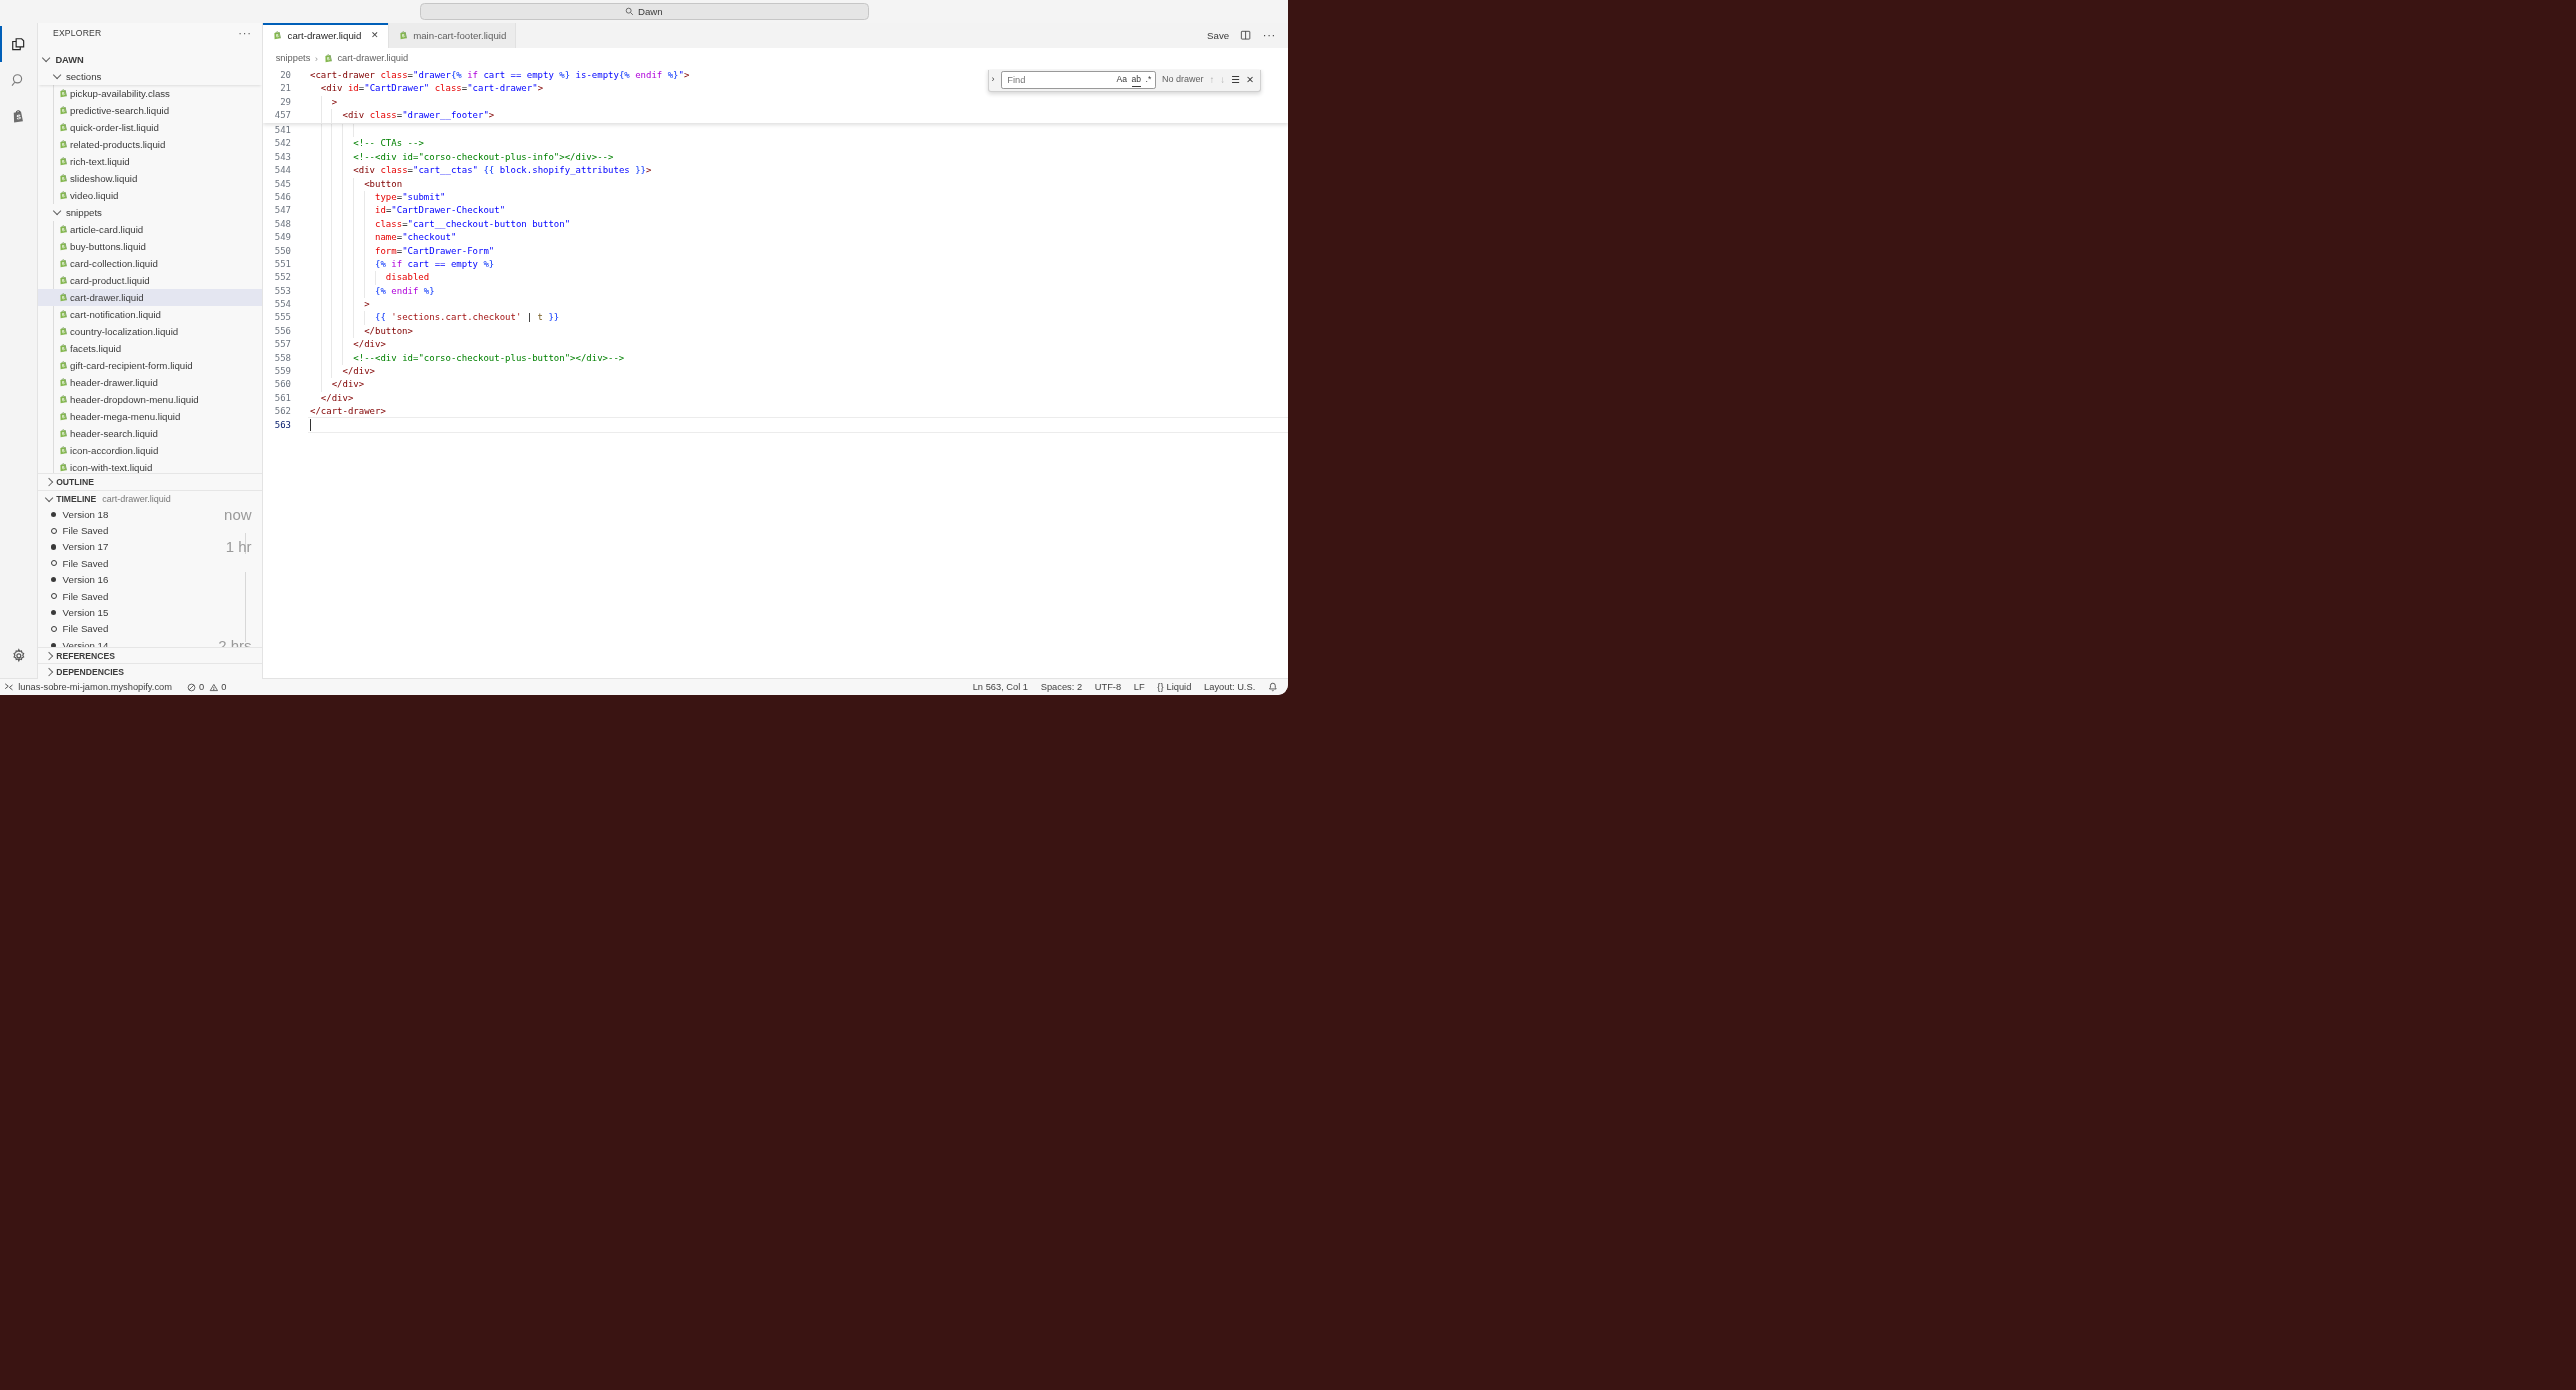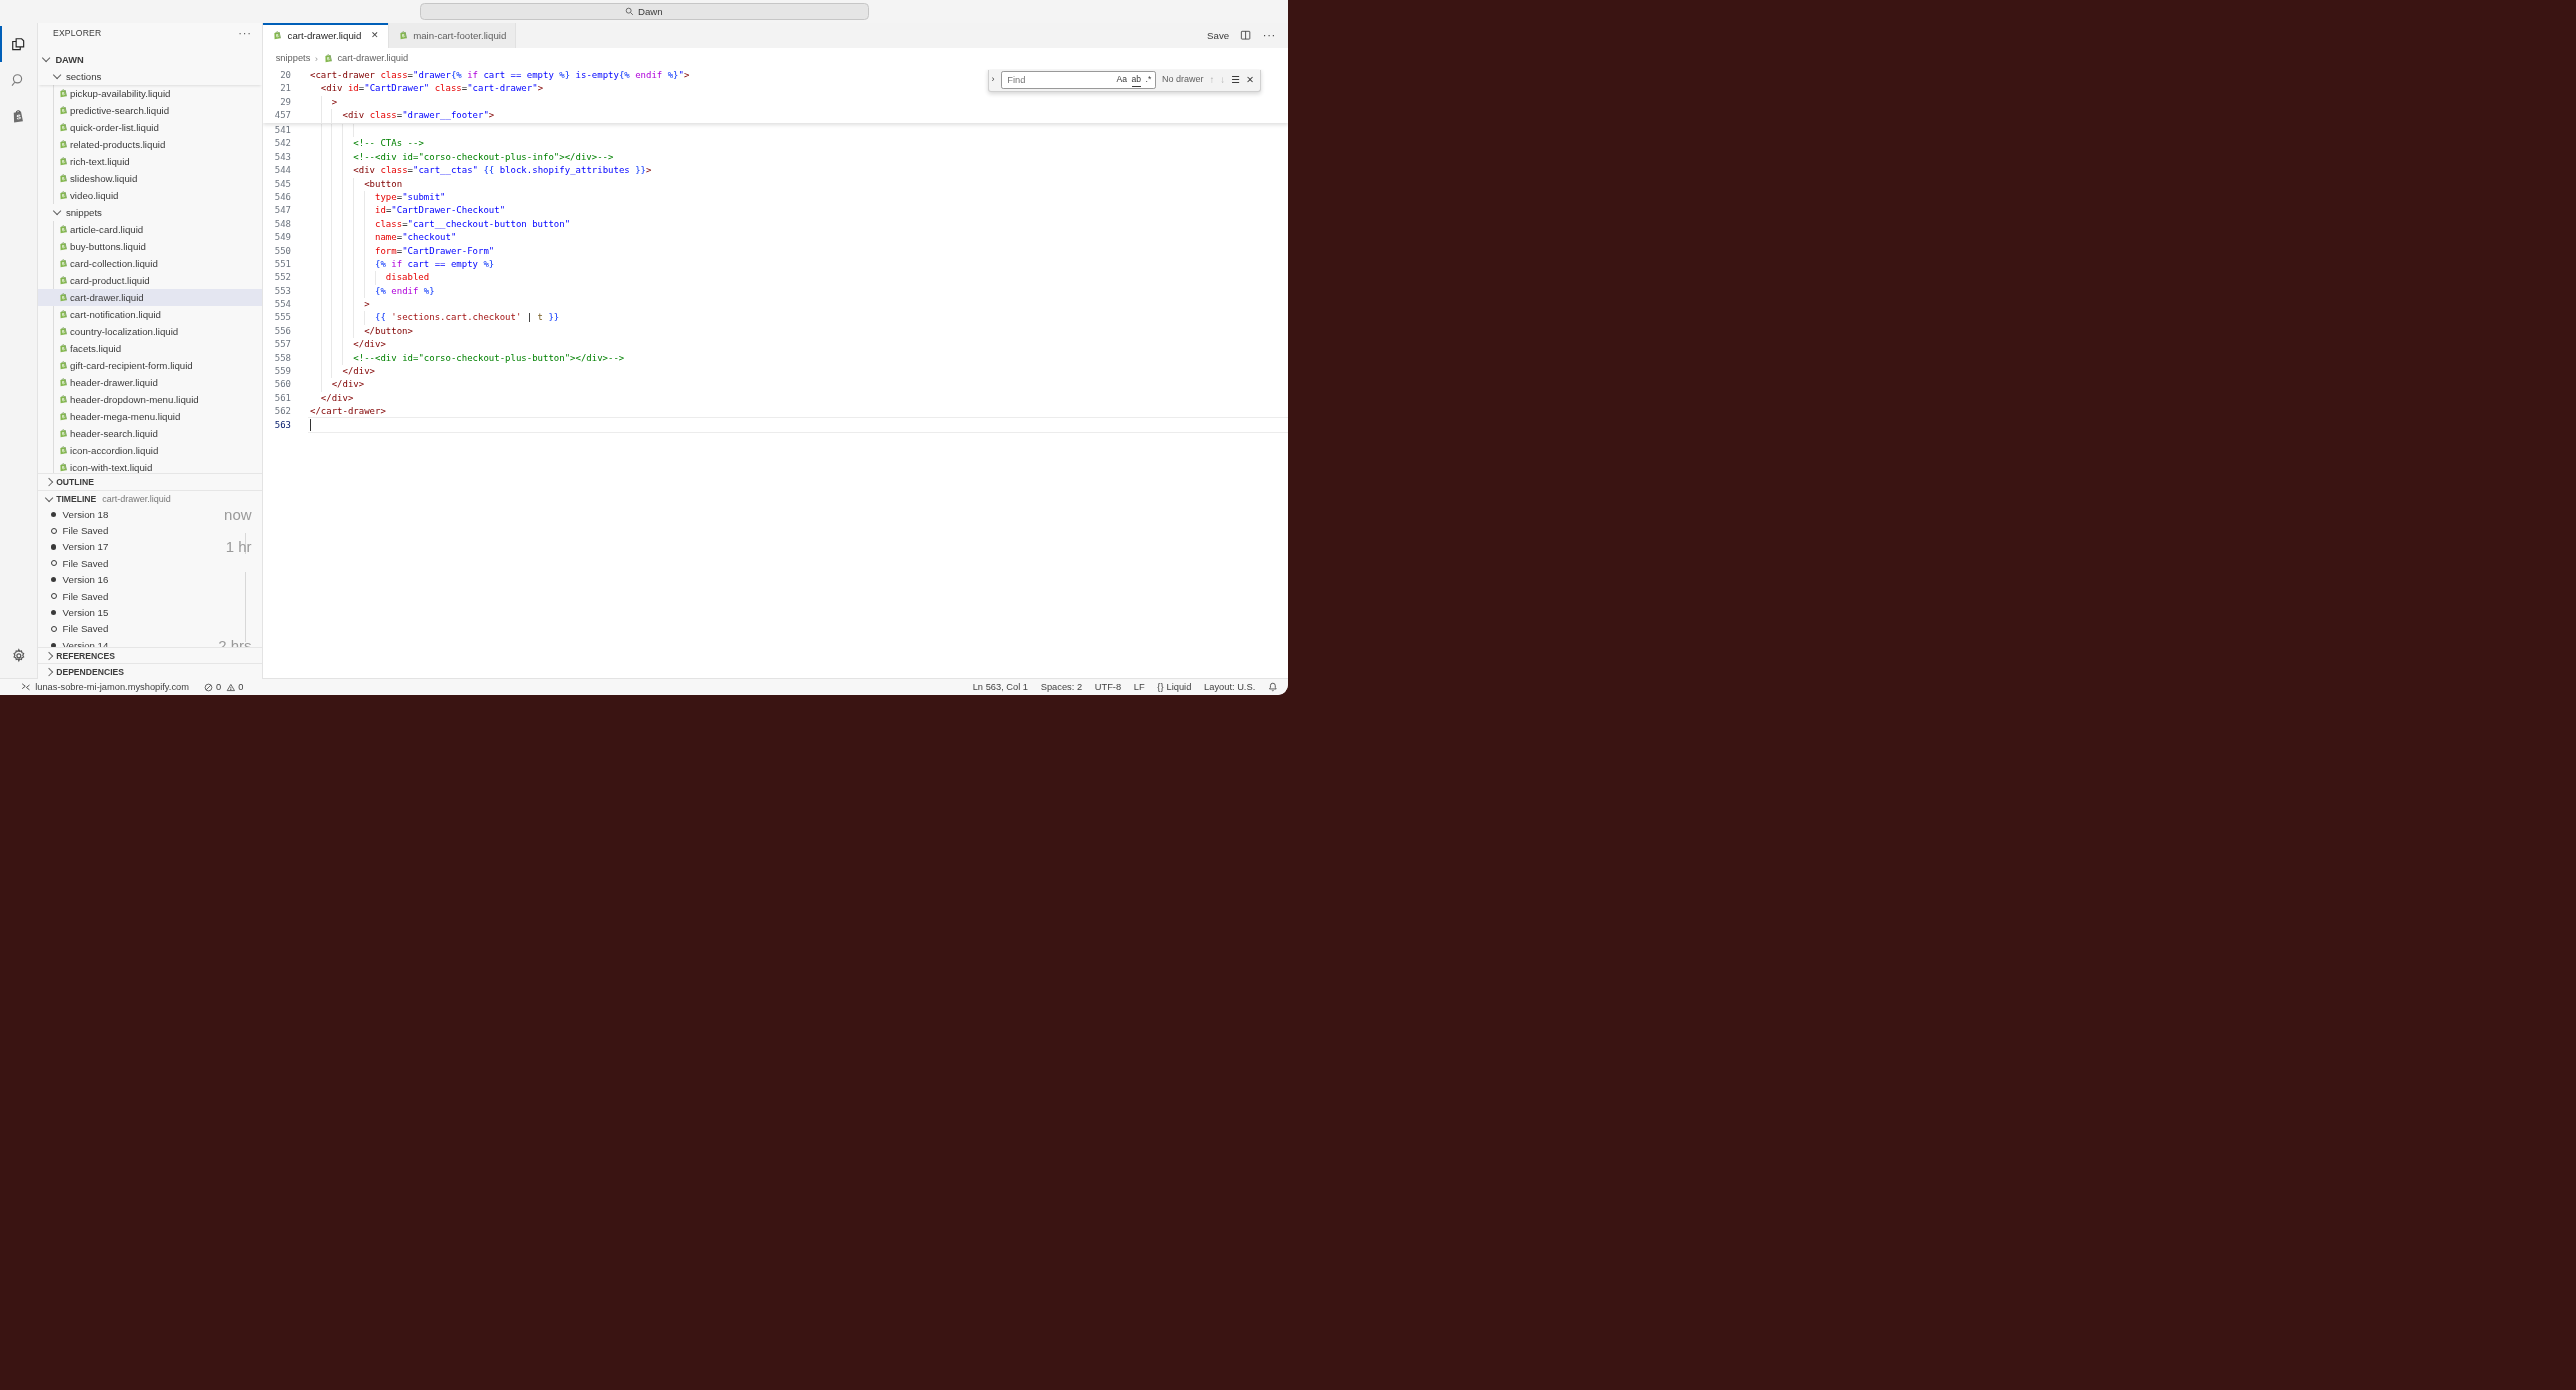--- a/index.html
+++ b/index.html
@@ -102,21 +102,21 @@
                   font-size:9.3px;color:#333;font-family:"Liberation Sans",sans-serif;}
   .fw-opt{font-size:8.6px;color:#3b3b3b;}
   .fw-opt.word{border-bottom:1.1px solid #3b3b3b;}
   .fw-results{font-size:9px;color:#616161;white-space:nowrap;}
   .fw-btn{font-size:9.7px;color:#3b3b3b;}
   .fw-btn.disabled{color:#b5b5b5;}
 
   
   .statusbar{position:absolute;left:0;right:0;bottom:0;height:15.7px;background:#f7f7f7;
              border-top:0.7px solid #e3e3e3;display:flex;align-items:center;font-size:9.3px;color:#414141;}
-  .sb-left{display:flex;align-items:center;gap:4.5px;padding-left:21px;}
+  .sb-left{display:flex;align-items:center;gap:4.5px;padding-left:4px;}
   .sb-right{margin-left:auto;display:flex;align-items:center;gap:12.7px;padding-right:10.4px;}
   .sb-item{display:flex;align-items:center;gap:3px;cursor:pointer;}
   svg{display:block;}
 </style>
 </head>
 <body>
 
 <div class="screen">
 
   <div class="titlebar">
@@ -179,21 +179,21 @@
             <div class="tree-guide"></div>
             <div class="trow">
               <span class="ficon">
                 <svg width="10.4" height="10.4" viewBox="0 0 20 20" style="font-size:13px">
                   <path d="M4.6 5.9 L13.4 4.3 L15.8 16.1 L5 17.7 Z" fill="#84b74e"></path>
                   <path d="M13.4 4.3 L15.8 16.1 L17 15.8 L14.8 4.4 Z" fill="#5e8e3e"></path>
                   <path d="M7.7 5.9 C7.5 3.1 11.6 2.2 12.1 5.1" stroke="#5e8e3e" stroke-width="1.3" fill="none"></path>
                   <text x="7.6" y="13.9" font-size="8" font-weight="bold" fill="#fff" font-family="Liberation Sans,sans-serif" transform="rotate(-6 10 12)">S</text>
                 </svg>
               </span>
-              <span class="fname">pickup-availability.liquid</span>
+              <span class="fname">pickup-availability.class</span>
             </div>
             <div class="trow">
               <span class="ficon">
                 <svg width="10.4" height="10.4" viewBox="0 0 20 20" style="font-size:13px">
                   <path d="M4.6 5.9 L13.4 4.3 L15.8 16.1 L5 17.7 Z" fill="#84b74e"></path>
                   <path d="M13.4 4.3 L15.8 16.1 L17 15.8 L14.8 4.4 Z" fill="#5e8e3e"></path>
                   <path d="M7.7 5.9 C7.5 3.1 11.6 2.2 12.1 5.1" stroke="#5e8e3e" stroke-width="1.3" fill="none"></path>
                   <text x="7.6" y="13.9" font-size="8" font-weight="bold" fill="#fff" font-family="Liberation Sans,sans-serif" transform="rotate(-6 10 12)">S</text>
                 </svg>
               </span>

